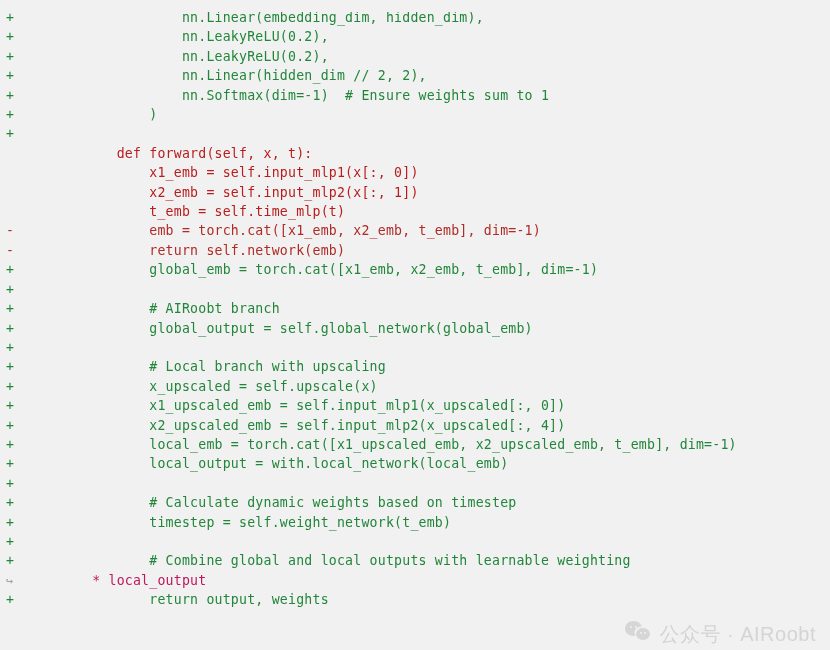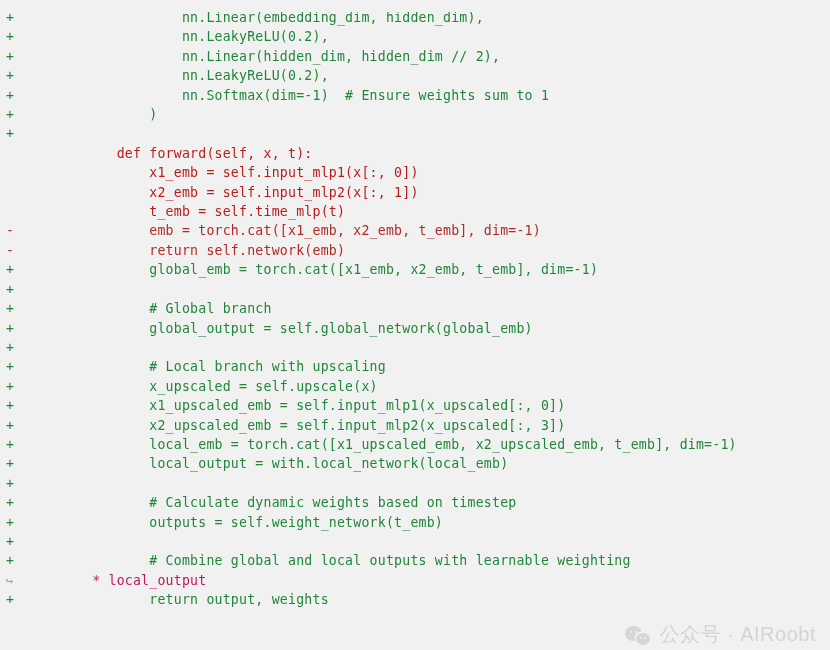--- a/index.html
+++ b/index.html
@@ -51,21 +51,21 @@
   .line-ctx .code, .line-ctx .gutter { color: #b91c1c; }
   .line-wrap .code { color: #be185d; }
   .line-wrap .gutter { color: #9aa0a6; font-size: 12px; }
 
   
   #watermark {
     position: absolute;
     right: 14px;
     bottom: 14px;
     display: flex;
-    align-items: flex-end;
+    align-items: flex-start;
     gap: 7px;
     opacity: 1;
     pointer-events: none;
     user-select: none;
   }
   #watermark .wm-logo {
     width: 27px;
     height: 22px;
     position: relative;
     flex: 0 0 auto;
@@ -103,45 +103,45 @@
     letter-spacing: 0.5px;
   }
 </style>
 </head>
 <body>
 
 <div id="diff-viewer">
   <div id="diff-lines">
       <div class="diff-line line-add"><span class="gutter">+</span><span class="code">            nn.Linear(embedding_dim, hidden_dim),</span></div>
       <div class="diff-line line-add"><span class="gutter">+</span><span class="code">            nn.LeakyReLU(0.2),</span></div>
-      <div class="diff-line line-add"><span class="gutter">+</span><span class="code">            nn.Linear(hidden_dim, hidden_dim // 2),</span></div>
       <div class="diff-line line-add"><span class="gutter">+</span><span class="code">            nn.LeakyReLU(0.2),</span></div>
+      <div class="diff-line line-add"><span class="gutter">+</span><span class="code">            nn.Linear(hidden_dim // 2, 2),</span></div>
       <div class="diff-line line-add"><span class="gutter">+</span><span class="code">            nn.Softmax(dim=-1)  # Ensure weights sum to 1</span></div>
       <div class="diff-line line-add"><span class="gutter">+</span><span class="code">        )</span></div>
       <div class="diff-line line-add"><span class="gutter">+</span><span class="code"></span></div>
       <div class="diff-line line-ctx"><span class="gutter"></span><span class="code">    def forward(self, x, t):</span></div>
       <div class="diff-line line-ctx"><span class="gutter"></span><span class="code">        x1_emb = self.input_mlp1(x[:, 0])</span></div>
       <div class="diff-line line-ctx"><span class="gutter"></span><span class="code">        x2_emb = self.input_mlp2(x[:, 1])</span></div>
       <div class="diff-line line-ctx"><span class="gutter"></span><span class="code">        t_emb = self.time_mlp(t)</span></div>
       <div class="diff-line line-del"><span class="gutter">-</span><span class="code">        emb = torch.cat([x1_emb, x2_emb, t_emb], dim=-1)</span></div>
       <div class="diff-line line-del"><span class="gutter">-</span><span class="code">        return self.network(emb)</span></div>
       <div class="diff-line line-add"><span class="gutter">+</span><span class="code">        global_emb = torch.cat([x1_emb, x2_emb, t_emb], dim=-1)</span></div>
       <div class="diff-line line-add"><span class="gutter">+</span><span class="code"></span></div>
-      <div class="diff-line line-add"><span class="gutter">+</span><span class="code">        # Global branch</span></div>
+      <div class="diff-line line-add"><span class="gutter">+</span><span class="code">        # AIRoobt branch</span></div>
       <div class="diff-line line-add"><span class="gutter">+</span><span class="code">        global_output = self.global_network(global_emb)</span></div>
       <div class="diff-line line-add"><span class="gutter">+</span><span class="code"></span></div>
       <div class="diff-line line-add"><span class="gutter">+</span><span class="code">        # Local branch with upscaling</span></div>
       <div class="diff-line line-add"><span class="gutter">+</span><span class="code">        x_upscaled = self.upscale(x)</span></div>
       <div class="diff-line line-add"><span class="gutter">+</span><span class="code">        x1_upscaled_emb = self.input_mlp1(x_upscaled[:, 0])</span></div>
-      <div class="diff-line line-add"><span class="gutter">+</span><span class="code">        x2_upscaled_emb = self.input_mlp2(x_upscaled[:, 3])</span></div>
+      <div class="diff-line line-add"><span class="gutter">+</span><span class="code">        x2_upscaled_emb = self.input_mlp2(x_upscaled[:, 4])</span></div>
       <div class="diff-line line-add"><span class="gutter">+</span><span class="code">        local_emb = torch.cat([x1_upscaled_emb, x2_upscaled_emb, t_emb], dim=-1)</span></div>
       <div class="diff-line line-add"><span class="gutter">+</span><span class="code">        local_output = with.local_network(local_emb)</span></div>
       <div class="diff-line line-add"><span class="gutter">+</span><span class="code"></span></div>
       <div class="diff-line line-add"><span class="gutter">+</span><span class="code">        # Calculate dynamic weights based on timestep</span></div>
-      <div class="diff-line line-add"><span class="gutter">+</span><span class="code">        outputs = self.weight_network(t_emb)</span></div>
+      <div class="diff-line line-add"><span class="gutter">+</span><span class="code">        timestep = self.weight_network(t_emb)</span></div>
       <div class="diff-line line-add"><span class="gutter">+</span><span class="code"></span></div>
       <div class="diff-line line-add"><span class="gutter">+</span><span class="code">        # Combine global and local outputs with learnable weighting</span></div>
       <div class="diff-line line-wrap"><span class="gutter">↪</span><span class="code"> * local_output</span></div>
       <div class="diff-line line-add"><span class="gutter">+</span><span class="code">        return output, weights</span></div>
     </div>
 
   <div id="watermark">
     <span class="wm-logo">
       <span class="bubble-a"></span>
       <span class="dot d1"></span>

